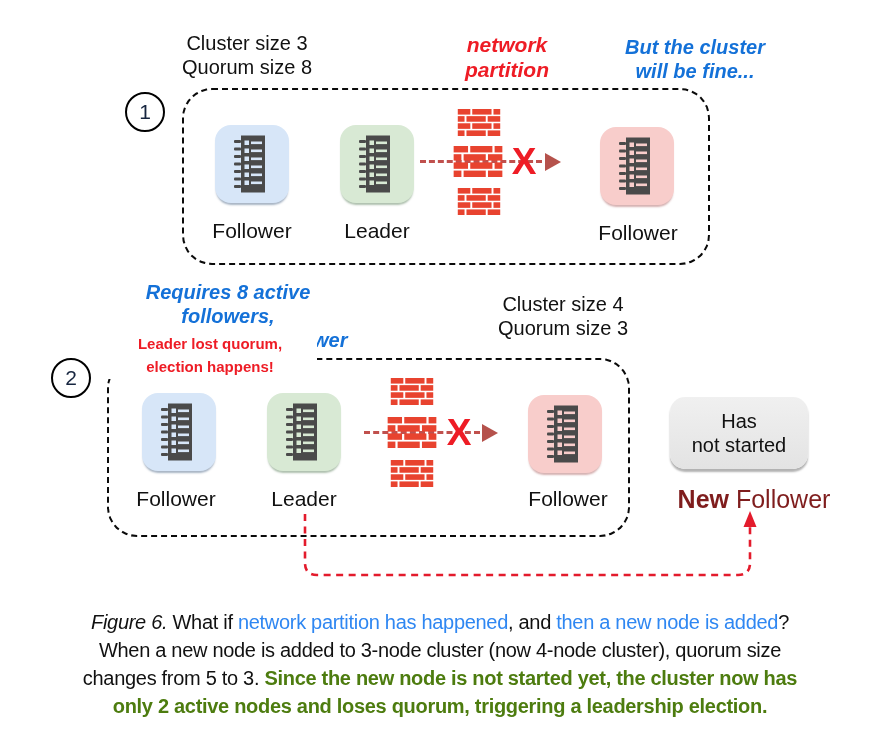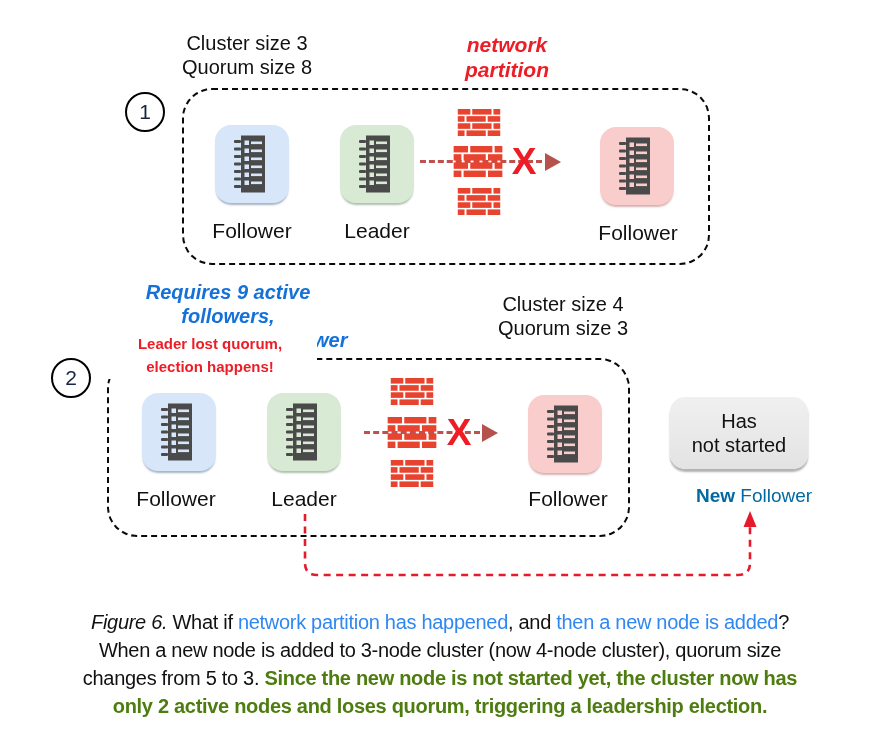--- a/index.html
+++ b/index.html
@@ -44,21 +44,21 @@
     border-left:16px solid #b5524c;
   }
   
   .gray-node{
     width:138px;height:72px;border-radius:15px;
     background:linear-gradient(#f0f0f0,#e3e3e3);
     box-shadow:0 3px 2px rgba(0,0,0,.3);
     display:flex;flex-direction:column;align-items:center;justify-content:center;
     font-size:20px;line-height:24px;color:#111;
   }
-  .new-label{font-size:19px;color:#0369a1;}
+  .new-label{font-size:25px;color:#7f1d1d;}
   .new-label b{font-weight:bold;}
   
   .caption{font-size:20px;line-height:28px;letter-spacing:-0.3px;color:#111;}
   .cap-italic{font-style:italic;}
   .cap-blue{color:#2f87f2;}
   .cap-red{color:#4d7c0f;font-weight:bold;}
   svg{display:block;}
 </style>
 </head>
 <body>
@@ -68,20 +68,24 @@
   <div class="abs ctr cluster-header" style="left:147px;top:31px;width:200px;">
     <div>Cluster size 3</div>
     <div>Quorum size 8</div>
   </div>
 
   <div class="abs ctr annot-red-italic" style="left:427px;top:32px;width:160px;">
     <div>network</div>
     <div>partition</div>
   </div>
 
+  <div class="abs ctr annot-blue" style="left:605px;top:35px;width:180px;">
+    <div>But the cluster</div>
+    <div>will be fine...</div>
+  </div>
 
   <div class="abs badge" style="left:125px;top:92px;">
     <span>1</span>
   </div>
 
   <div class="abs dashbox" style="left:182px;top:88px;width:528px;height:177px;"></div>
 
   <div class="abs dashline" style="left:420px;top:160px;width:122px;"></div>
   <div class="abs arrowhead" style="left:545px;top:153px;"></div>
 
@@ -220,21 +224,21 @@
         <rect x="13.5" y="38.5" width="4.5" height="4.5"></rect>
           <rect x="20" y="39.5" width="11" height="2.6"></rect>
         <rect x="13.5" y="46.5" width="4.5" height="4.5"></rect>
           <rect x="20" y="47.5" width="11" height="2.6"></rect>
       </g>
     </svg>
   </div>
   <div class="abs ctr node-label" style="left:578px;top:221px;width:120px;">Follower</div>
 
   <div class="abs ctr annot-blue" style="left:103px;top:280px;width:250px;">
-    <div>Requires 9 active followers,</div>
+    <div>Requires 8 active followers,</div>
     <div>but only 1 active follower</div>
   </div>
 
   <div class="abs ctr cluster-header" style="left:463px;top:292px;width:200px;">
     <div>Cluster size 4</div>
     <div>Quorum size 3</div>
   </div>
 
   <div class="abs badge" style="left:51px;top:358px;">
     <span>2</span>

